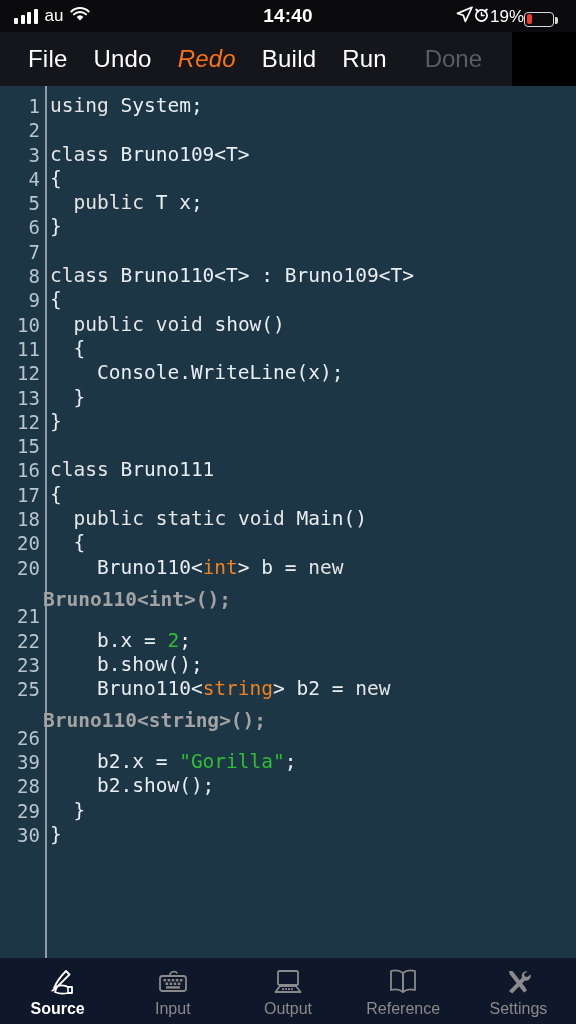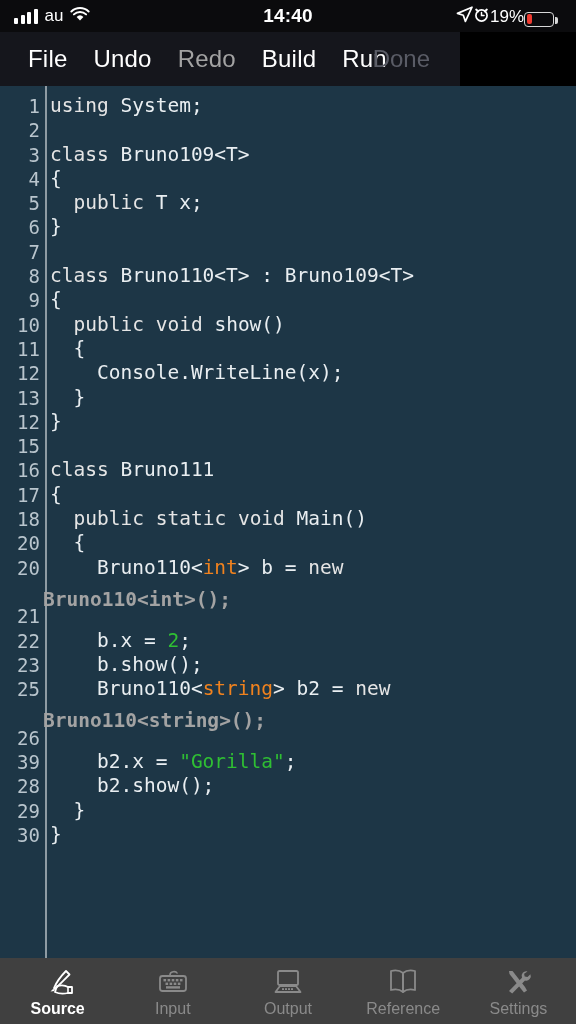--- a/index.html
+++ b/index.html
@@ -33,28 +33,28 @@
   .battpct { font-size:17px; font-weight:500; }
   .battery { position:relative; width:30px; height:15px;
     border:1.6px solid #d8d8d8; border-radius:4px; }
   .battery::after { content:""; position:absolute; right:-4.5px; top:4px;
     width:2.5px; height:7px; background:#d8d8d8; border-radius:0 2px 2px 0; }
   .battery .fill { position:absolute; left:1.5px; top:1.5px; bottom:1.5px;
     width:19%; background:#f03b30; border-radius:2px; }
 
   
   .toolbar {
-    position:absolute; top:32px; left:0; width:460px; height:54px;
+    position:absolute; top:32px; left:0; width:512px; height:54px;
     background:#15161c;
     display:flex; align-items:center;
   }
   .tb-group { display:flex; align-items:center; gap:26px; padding-left:28px; }
   .tb-item { font-size:24px; color:#ffffff; letter-spacing:0.2px;
     background:none; border:none; font-family:inherit; }
-  .tb-item.disabled { color:#a3a3a3; }
+  .tb-item.disabled { color:#f97316;font-style:italic; }
   .tb-done { position:absolute; right:30px; font-size:24px; color:#5a5c66;
     background:none; border:none; font-family:inherit; }
 
   
   .editor {
     position:absolute; top:86px; left:0; width:576px; height:872px;
     background:#1d3646; overflow:hidden;
   }
   .gutter-rule {
     position:absolute; top:0; left:45px; width:2px; height:872px;
@@ -74,21 +74,21 @@
   .src { position:absolute; left:50px; color:#e9eef1; }
   .src .kw  { color:#e5e5e5; }
   .src .typ { color:#f0821e; }
   .src .str { color:#2fbf33; }
   .src .num { color:#2fbf33; }
   .cont { position:absolute; left:43px; top:32px; color:#a3a3a3;font-weight:bold; }
 
   
   .tabbar {
     position:absolute; bottom:0; left:0; width:576px; height:66px;
-    background:#404040; display:flex;
+    background:#0f172a; display:flex;
   }
   .tab { flex:1; display:flex; flex-direction:column;
     align-items:center; justify-content:center; gap:3px; }
   .tab .ic { height:32px; display:flex; align-items:center; justify-content:center; }
   .tab .lbl { font-size:16px; color:#8a8a8a; }
   .tab.active .lbl { color:#ffffff; font-weight:bold; }
   .tab svg { display:block; }
 </style>
 </head>
 <body>

